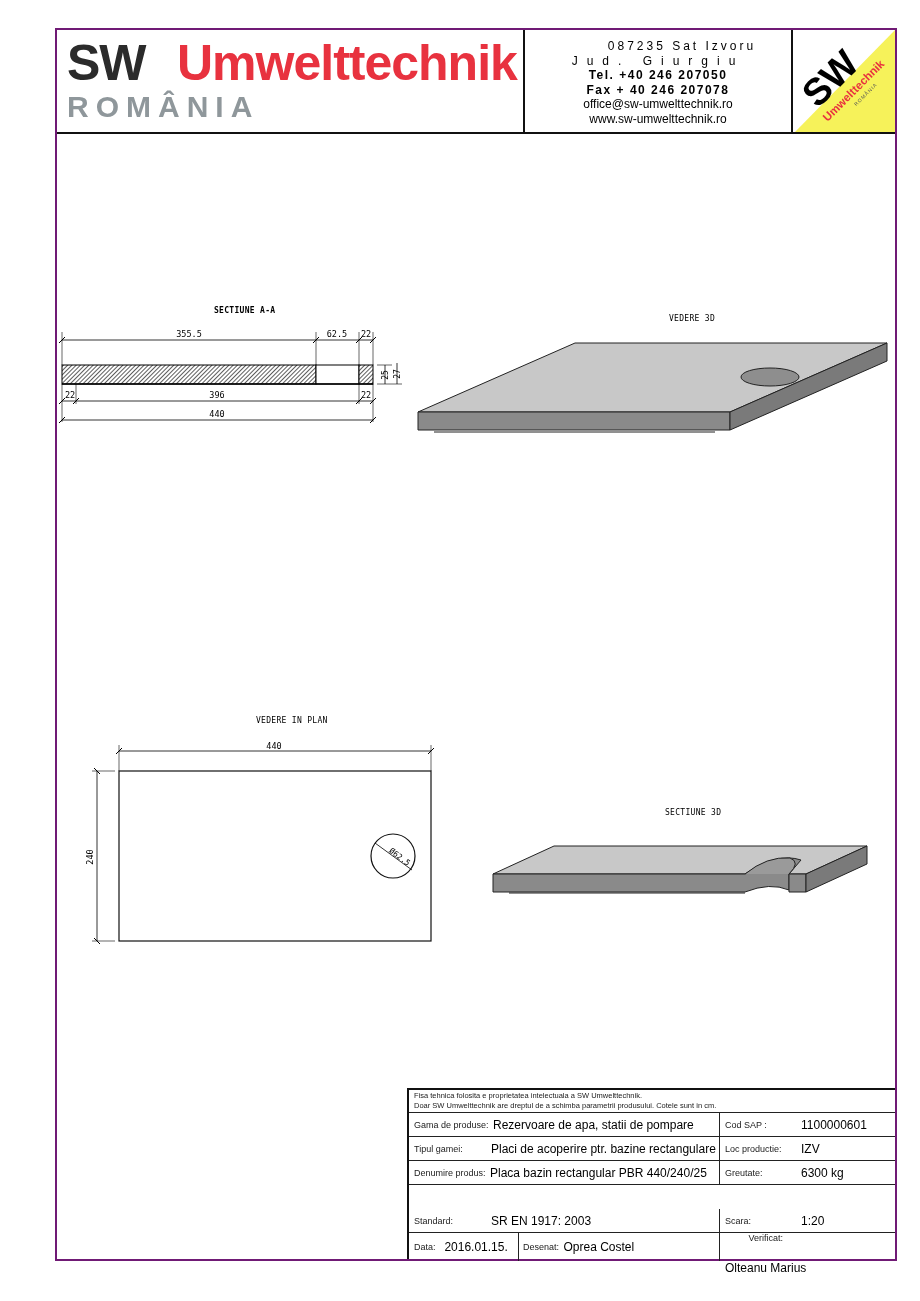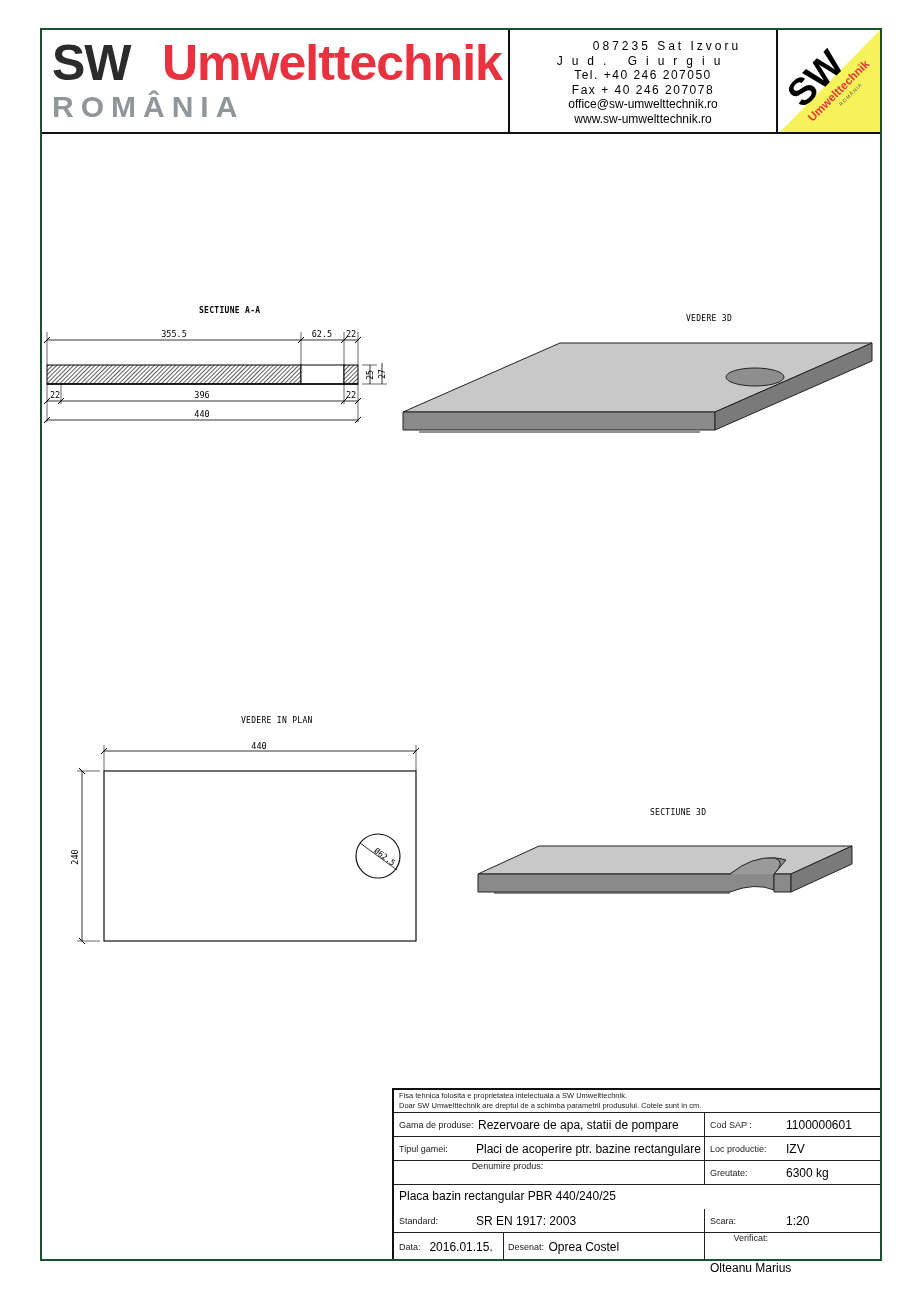--- a/index.html
+++ b/index.html
@@ -1,27 +1,27 @@
 <!DOCTYPE html>
 <html><head>
 <meta charset="utf-8">
 <style>
   html, body { margin:0; padding:0; background:#fff; }
   body { width:920px; height:1301px; position:relative; overflow:hidden; font-family:"Liberation Sans", sans-serif; color:#000; }
-  .frame { position:absolute; left:40px; top:28px; width:838px; height:1229px; border:2px solid #14532d; box-sizing:content-box; }
+  .frame { position:absolute; left:55px; top:28px; width:838px; height:1229px; border:2px solid #701a75; box-sizing:content-box; }
   .hdr { position:absolute; left:0; top:0; width:838px; height:102px; border-bottom:2px solid #111; }
   .hdr-logo { position:absolute; left:0; top:0; width:466px; height:102px; border-right:2px solid #111; }
   .brand-sw { position:absolute; left:10px; top:4px; font-weight:bold; font-size:50px; letter-spacing:-1px; color:#2b2b2b; font-family:"Liberation Sans", sans-serif; }
   .brand-um { position:absolute; left:120px; top:4px; font-weight:bold; font-size:50px; letter-spacing:-1px; color:#e8323f; font-family:"Liberation Sans", sans-serif; }
   .brand-ro { position:absolute; left:10px; top:60px; font-weight:bold; font-size:30px; letter-spacing:7px; color:#8f979b; font-family:"Liberation Sans", sans-serif; }
   .hdr-contact { position:absolute; left:468px; top:0; width:268px; height:102px; border-right:2px solid #111; text-align:center; padding-top:9px; box-sizing:border-box; }
   .hdr-contact div { font-size:12px; line-height:14.5px; }
   .sp { letter-spacing:3px;padding-left:48px; }
   .sp2 { letter-spacing:9px; }
-  .sp1 { letter-spacing:1.5px; }
+  .sp1 { letter-spacing:1.5px;font-weight:bold; }
   .hdr-badge { position:absolute; left:738px; top:0; width:100px; height:102px; overflow:hidden; }
   .lbl { position:absolute; font-family:"DejaVu Sans Mono", monospace; font-size:8px; letter-spacing:0.3px; }
   .tb { position:absolute; left:350px; top:1058px; width:488px; height:171px; border-top:2px solid #111; border-left:2px solid #111; box-sizing:border-box; }
   .tb-row { position:absolute; left:0; width:486px; border-bottom:1px solid #222; box-sizing:border-box; }
   .tb-cell { position:absolute; top:0; height:100%; display:flex; align-items:center; box-sizing:border-box; }
   .small { font-size:9px; color:#222; }
   .big { font-size:12px; }
   .vline { position:absolute; top:0; height:100%; width:1px; background:#222; }
   svg text { font-family:"DejaVu Sans Mono", monospace; }
 </style>
@@ -102,21 +102,21 @@
     <line x1="313" y1="84" x2="319" y2="78" stroke="#000"></line>
     <text x="13" y="78" font-size="8.5" text-anchor="middle">22</text>
     <text x="160" y="78" font-size="8.5" text-anchor="middle">396</text>
     <text x="309" y="78" font-size="8.5" text-anchor="middle">22</text>
     <line x1="5" y1="100" x2="316" y2="100" stroke="#000" stroke-width="0.8"></line>
     <line x1="2" y1="103" x2="8" y2="97" stroke="#000"></line>
     <line x1="313" y1="103" x2="319" y2="97" stroke="#000"></line>
     <text x="160" y="97" font-size="8.5" text-anchor="middle">440</text>
   </svg>
 
-  <span class="lbl" style="left:612px; top:284px;margin-left:32px;">VEDERE 3D</span>
+  <span class="lbl" style="left:612px; top:284px;">VEDERE 3D</span>
   <svg style="position:absolute; left:355px; top:305px;" width="480" height="100">
     <polygon points="6,77 163,8 475,8 318,77" fill="#c8c8c8" stroke="#222" stroke-width="1"></polygon>
     <polygon points="6,77 318,77 318,95 6,95" fill="#8a8a8a" stroke="#222" stroke-width="1"></polygon>
     <polygon points="318,77 475,8 475,26 318,95" fill="#7a7a7a" stroke="#222" stroke-width="1"></polygon>
     <line x1="22" y1="97" x2="303" y2="97" stroke="#222" stroke-width="1"></line>
     <ellipse cx="358" cy="42" rx="29" ry="9" fill="#8e8e8e" stroke="#222" stroke-width="1"></ellipse>
   </svg>
 
   <span class="lbl" style="left:199px; top:686px;text-align:center;">VEDERE IN PLAN</span>
   <svg style="position:absolute; left:25px; top:705px;" width="360" height="215">
@@ -174,21 +174,21 @@
         </div>
       <div class="vline" style="left:310px;"></div>
       <div class="tb-cell" style="left:316px;">
           <span class="small">Loc productie:</span>
         </div>
       <div class="tb-cell" style="left:392px;">
           <span class="big">IZV</span>
         </div>
     </div>
     <div class="tb-row" style="top:71px; height:24px;">
-      <div class="tb-cell" style="left:5px;flex-direction:column;"><span class="small">Denumire produs:</span>&nbsp;<span class="big">Placa bazin rectangular PBR 440/240/25</span></div>
+      <div class="tb-cell" style="left:5px;"><span class="small">Denumire produs:</span>&nbsp;<span class="big">Placa bazin rectangular PBR 440/240/25</span></div>
       <div class="vline" style="left:310px;"></div>
       <div class="tb-cell" style="left:316px;">
           <span class="small">Greutate:</span>
         </div>
       <div class="tb-cell" style="left:392px;">
           <span class="big">6300 kg</span>
         </div>
     </div>
     <div class="tb-row" style="top:119px; height:24px;">
       <div class="tb-cell" style="left:5px;">

